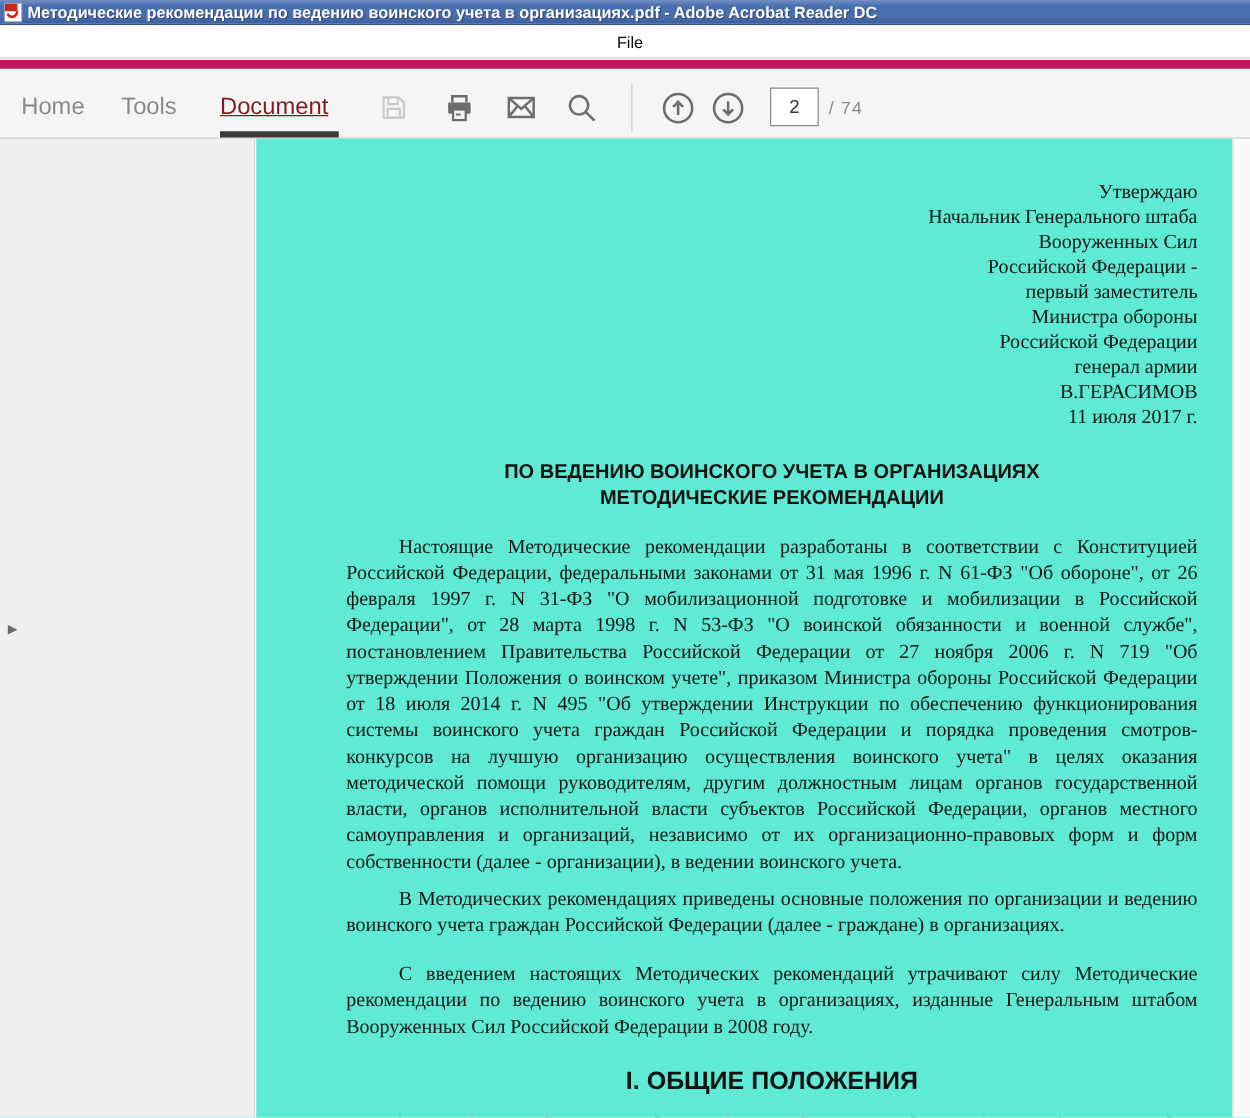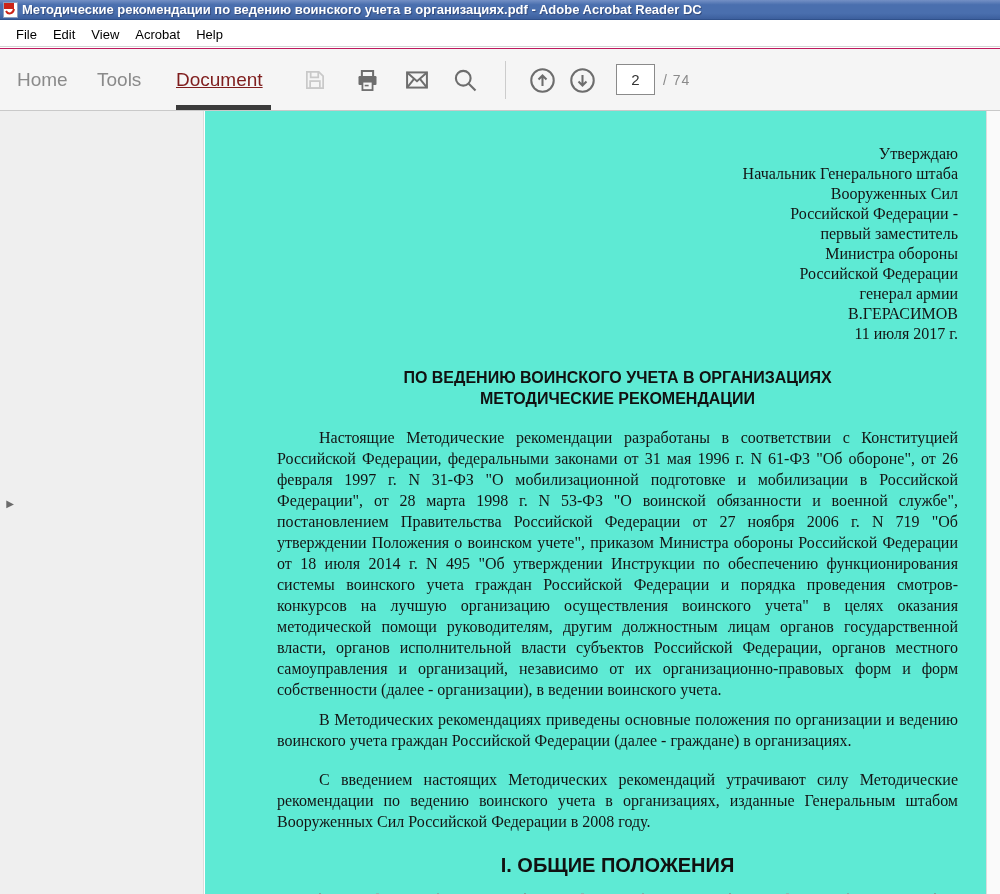--- a/index.html
+++ b/index.html
@@ -22,29 +22,30 @@
     color:#ffffff; font-size:13px; font-weight:bold;
     white-space:nowrap; overflow:hidden;
     text-shadow:1px 1px 1px rgba(0,0,30,.35);
   }
 
   
   .menubar {
     position:absolute; top:23px; left:0; width:1000px; height:24px;
     background:#ffffff; display:flex; align-items:center; padding-left:8px;
     border-bottom:1px solid #d4d4d4;
+    flex-direction:column;
   }
   .menu-item {
     font-size:13px; color:#000000; padding:3px 8px; cursor:default;
   }
 
   
   .toolbar {
     position:absolute; top:48px; left:0; width:1000px; height:63px;
-    background:#f5f5f5; border-top:1px solid #be185d; border-bottom:1px solid #c9c9c9;
+    background:#f5f5f5; border-top:7px solid #be185d; border-bottom:1px solid #c9c9c9;
   }
   .tab {
     position:absolute; top:20px; font-size:19px; color:#8a8a8a; cursor:default;
   }
   .tab-home { left:17px; }
   .tab-tools { left:97px;text-align:right; }
   .tab-document { left:176px; color:#7f1d1d;text-decoration:underline; }
   .tab-underline {
     position:absolute; left:176px; bottom:0; width:95px; height:5px; background:#3b3b3b;
   }

